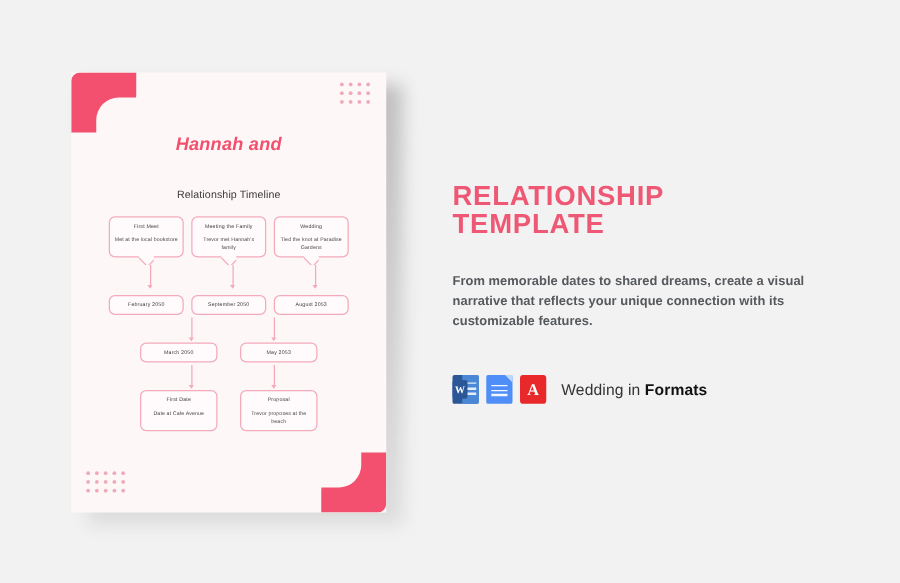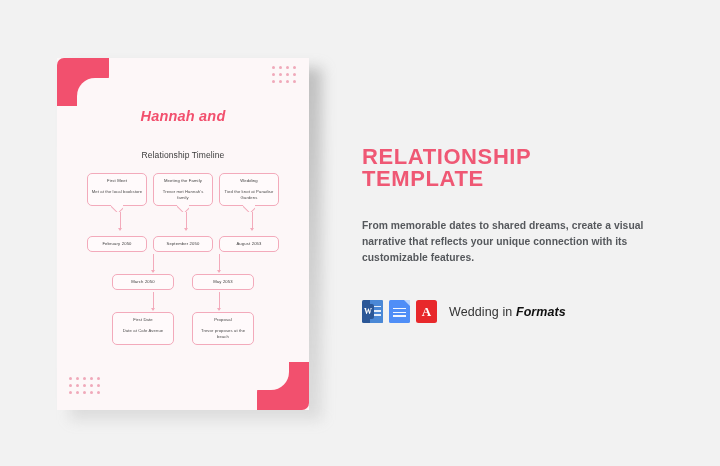--- a/index.html
+++ b/index.html
@@ -195,21 +195,21 @@
     background: #e8282b; border-radius: 2.5px;
     color: #fff; font-size: 13px; font-weight: bold;
     display: flex; align-items: center; justify-content: center;
     font-family: "Liberation Serif", serif;
   }
 
   .fmt-text {
     font-size: 12.5px; color: #333; margin-left: 6px;
     letter-spacing: .1px;
   }
-  .fmt-text b { color: #111; font-style: italic; }
+  .fmt-text b { color: #111; }
 </style>
 </head>
 <body>
 
 <div class="doc-shadow"></div>
 
 <div class="doc-card">
 
   <div class="corner-tl"></div>
   <div class="corner-br"></div>

